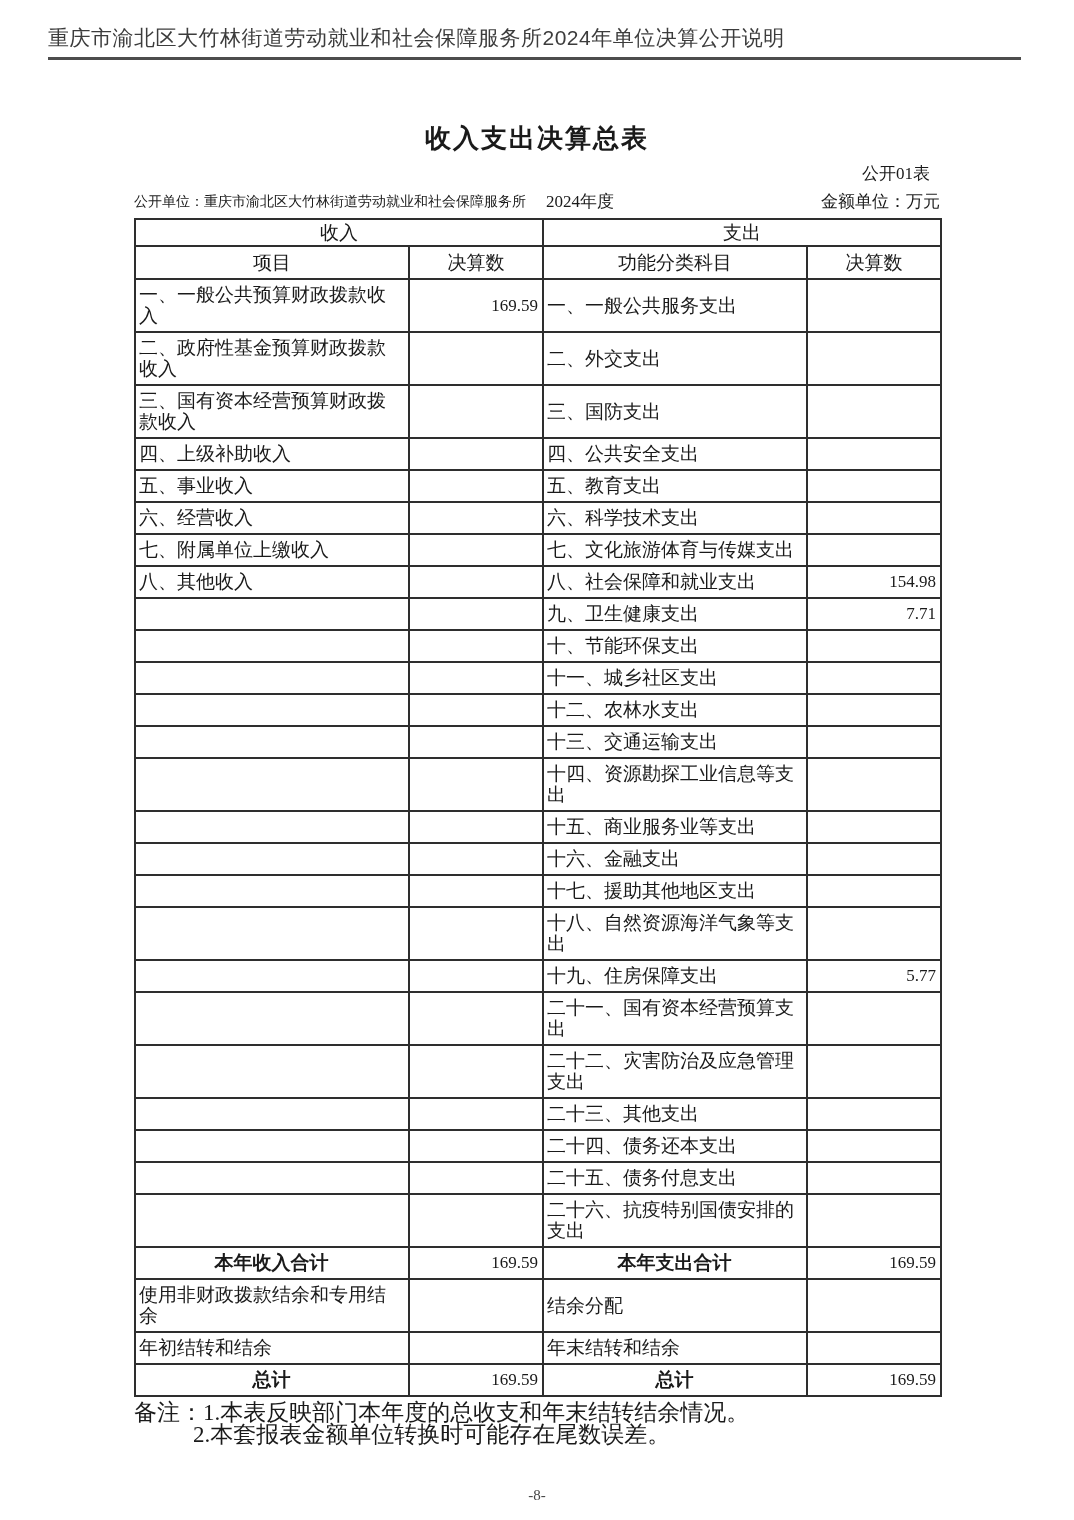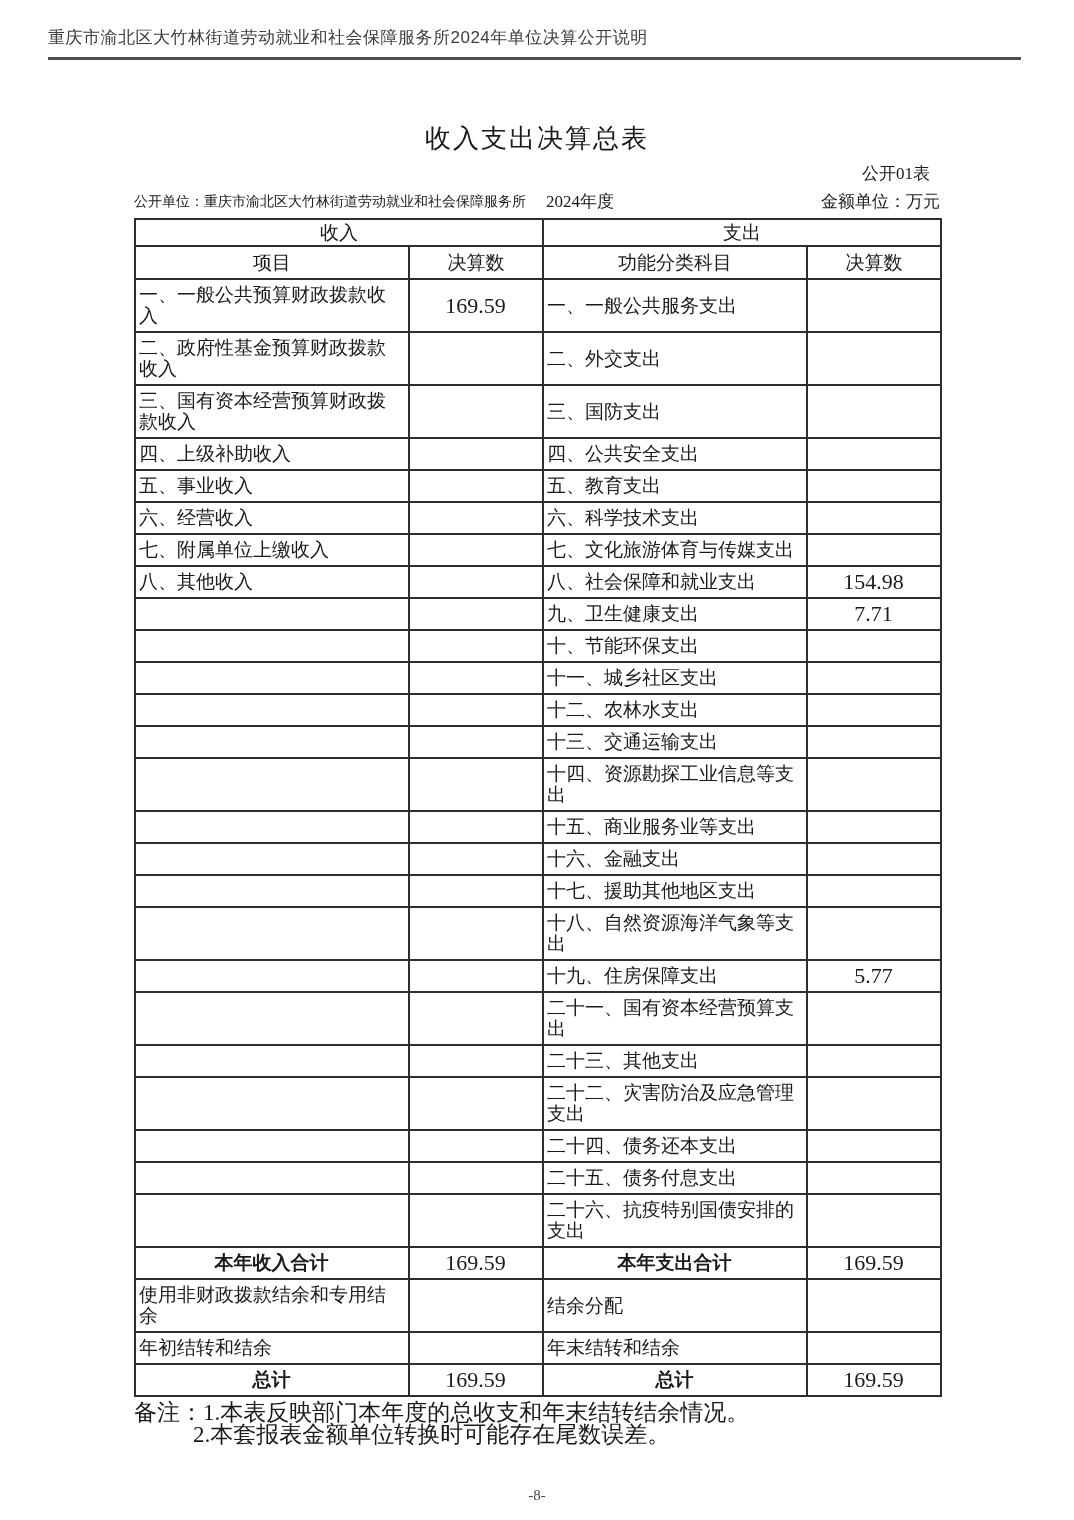--- a/index.html
+++ b/index.html
@@ -17,37 +17,37 @@
   }
 
   
   .doc-header {
     margin: 28px 53px 0 48px;
     padding-bottom: 9px;
     border-bottom: 3px solid #4d4d4d;
   }
   .doc-header-text {
     font-family: "Liberation Sans", "DejaVu Sans", sans-serif;
-    font-size: 17px;
+    font-size: 21px;
     line-height: 20px;
     color: #3c3c3c;
     letter-spacing: 0.5px;
   }
 
   .content {
     margin-left: 134px;
     width: 806px;
   }
 
   .report-title {
     margin-top: 62px;
     text-align: center;
     font-size: 26px;
     line-height: 34px;
-    font-weight: 400;
+    font-weight: 700;
     letter-spacing: 2px;
   }
 
   .table-code {
     margin-top: 7px;
     padding-right: 10px;
     text-align: right;
     font-size: 17px;
     line-height: 21px;
   }
@@ -91,23 +91,23 @@
     text-align: center;
   }
   .budget-table thead tr.group-row th { padding: 2px 20px; }
   .budget-table thead tr.col-row th { padding: 5px 2px; }
 
   .budget-table td.cell-item {
     text-align: left;
     padding: 4px 4px 5px 3px;
   }
   .budget-table td.cell-value {
-    text-align: center;
+    text-align: right;
     padding: 4px 4px 5px 3px;
-    font-size: 22px;
+    font-size: 17px;
   }
   .budget-table tr.emphasis td.cell-item {
     text-align: center;
     font-weight: 700;
   }
 
   .notes {
     margin-top: 5px;
     font-size: 23px;
     line-height: 22px;
@@ -281,27 +281,27 @@
           </tr>
           <tr>
             <td class="cell-item"></td>
             <td class="cell-value"></td>
             <td class="cell-item">二十一、国有资本经营预算支出</td>
             <td class="cell-value"></td>
           </tr>
           <tr>
             <td class="cell-item"></td>
             <td class="cell-value"></td>
+            <td class="cell-item">二十二、灾害防治及应急管理支出</td>
+            <td class="cell-value"></td>
+          </tr>
+          <tr>
+            <td class="cell-item"></td>
+            <td class="cell-value"></td>
             <td class="cell-item">二十三、其他支出</td>
-            <td class="cell-value"></td>
-          </tr>
-          <tr>
-            <td class="cell-item"></td>
-            <td class="cell-value"></td>
-            <td class="cell-item">二十二、灾害防治及应急管理支出</td>
             <td class="cell-value"></td>
           </tr>
           <tr>
             <td class="cell-item"></td>
             <td class="cell-value"></td>
             <td class="cell-item">二十四、债务还本支出</td>
             <td class="cell-value"></td>
           </tr>
           <tr>
             <td class="cell-item"></td>

